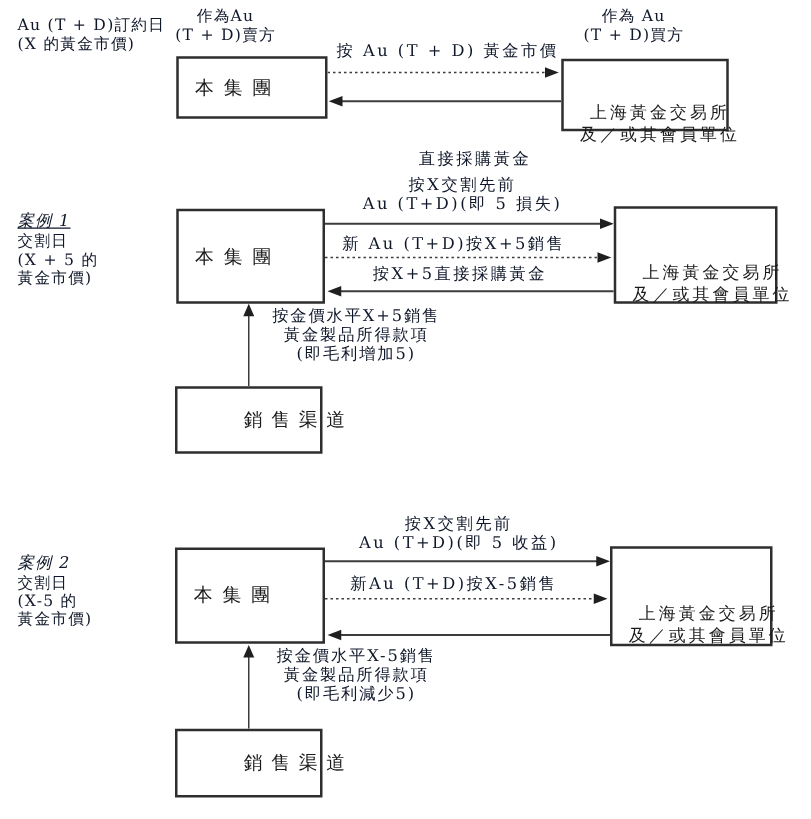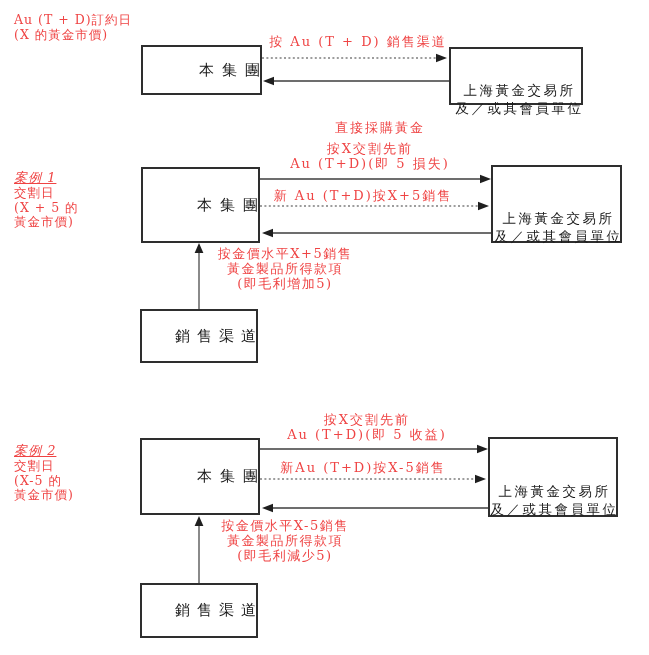--- a/index.html
+++ b/index.html
@@ -22,21 +22,21 @@
   .overlay .dash  { stroke-width: 1.2; stroke-dasharray: 2 2.4; }
   .overlay .thin  { stroke-width: 1.2; }
   .overlay polygon { fill: #1f1f1f; }
 
   .lbl {
     position: absolute;
     font-size: 13px;
     line-height: 15px;
     letter-spacing: 2px;
     white-space: pre;
-    color: #ef4444;
+    color: #0f172a;
   }
   .center { text-align: center; }
   .side {
     font-size: 12.5px;
     letter-spacing: 1px;
     line-height: 14.5px;
   }
   .case-title {
     font-style: italic;
     font-size: 13px;
@@ -47,22 +47,23 @@
     letter-spacing: 1px;
     line-height: 15px;
   }
   .box {
     position: absolute;
     box-sizing: border-box;
     border: 2px solid #2e2e2e;
     background: #ffffff;
     display: flex;
     align-items: center;
-    justify-content: flex-end;
+    justify-content: flex-start;
     text-align: center;
+    padding-left: 13px;
   }
   .box .txt { white-space: pre; }
   .group-txt   { font-size: 15px;   letter-spacing: 8px;  margin-right: -8px; }
   .exch-txt    { font-size: 13.5px; letter-spacing: 2.5px; margin-right: -2.5px; line-height: 18px; margin-top: 45px; }
   .channel-txt { font-size: 15px;   letter-spacing: 7px;  margin-right: -7px; margin-left: 40px; }
   .vlabel {
     line-height: 15px;
     margin-left: 15px;
   }
 </style>
@@ -113,32 +114,36 @@
     </g>
     <g>
       <line class="thin" x1="199" y1="583" x2="199" y2="525"></line>
       <polygon points="194.6,526 199,516 203.4,526"></polygon>
     </g>
   </svg>
 
   <div class="lbl side" style="left:14px; top:13px;">Au (T + D)訂約日
 (X 的黃金市價)</div>
 
-
+  <div class="lbl role center" style="left:120px; top:5px; width:121px;">作為Au
+(T + D)賣方</div>
+
+  <div class="lbl role center" style="left:440px; top:5px; width:134px;">作為 Au
+(T + D)買方</div>
 
   <div class="box" style="left:141px; top:45px; width:121px; height:50px;">
     <span class="txt group-txt">本集團</span>
   </div>
 
   <div class="box" style="left:449px; top:47px; width:134px; height:58px;">
     <span class="txt exch-txt">上海黃金交易所
 及／或其會員單位</span>
   </div>
 
-  <div class="lbl center" style="left:258px; top:34px; width:200px;">按 Au (T + D) 銷售渠道</div>
+  <div class="lbl center" style="left:258px; top:34px; width:200px;">按 Au (T + D) 黃金市價</div>
 
   <div class="lbl center" style="left:290px; top:85px; width:180px;margin-top:35px;">直接採購黃金</div>
 
   <div class="lbl case-title" style="left:14px; top:170px;text-decoration:underline;">案例 1</div>
   <div class="lbl side" style="left:14px; top:186px;">交割日
 (X + 5 的
 黃金市價)</div>
 
   <div class="box" style="left:141px; top:167px; width:119px; height:76px;">
     <span class="txt group-txt">本集團</span>
@@ -147,30 +152,31 @@
   <div class="box" style="left:491px; top:165px; width:131px; height:78px;">
     <span class="txt exch-txt">上海黃金交易所
 及／或其會員單位</span>
   </div>
 
   <div class="lbl center" style="left:270px; top:141px; width:200px;">按X交割先前
 Au (T+D)(即 5 損失)</div>
 
   <div class="lbl center" style="left:263px; top:188px; width:200px;text-align:center;">新 Au (T+D)按X+5銷售</div>
 
+  <div class="lbl center" style="left:268px; top:212px; width:200px;">按X+5直接採購黃金</div>
 
   <div class="lbl center vlabel" style="left:200px; top:246px; width:140px; letter-spacing:1.5px;">按金價水平X+5銷售
 黃金製品所得款項
 (即毛利增加5)</div>
 
   <div class="box" style="left:140px; top:309px; width:118px; height:54px;">
     <span class="txt channel-txt">銷售渠道</span>
   </div>
 
-  <div class="lbl case-title" style="left:14px; top:443px;text-decoration:underline;">案例 2</div>
+  <div class="lbl case-title" style="left:14px; top:443px;">案例 2</div>
   <div class="lbl side" style="left:14px; top:459px;">交割日
 (X-5 的
 黃金市價)</div>
 
   <div class="box" style="left:140px; top:438px; width:120px; height:77px;">
     <span class="txt group-txt">本集團</span>
   </div>
 
   <div class="box" style="left:488px; top:437px; width:130px; height:80px;">
     <span class="txt exch-txt">上海黃金交易所

